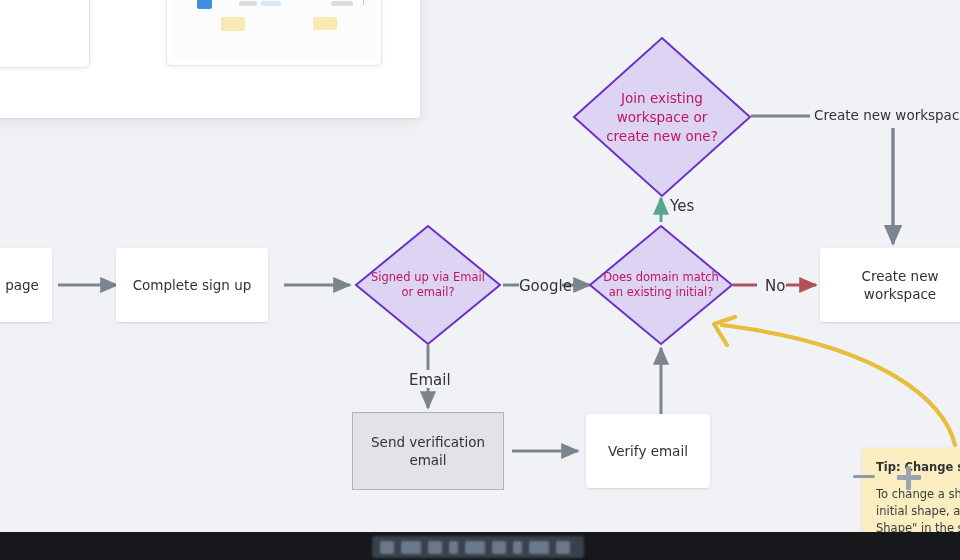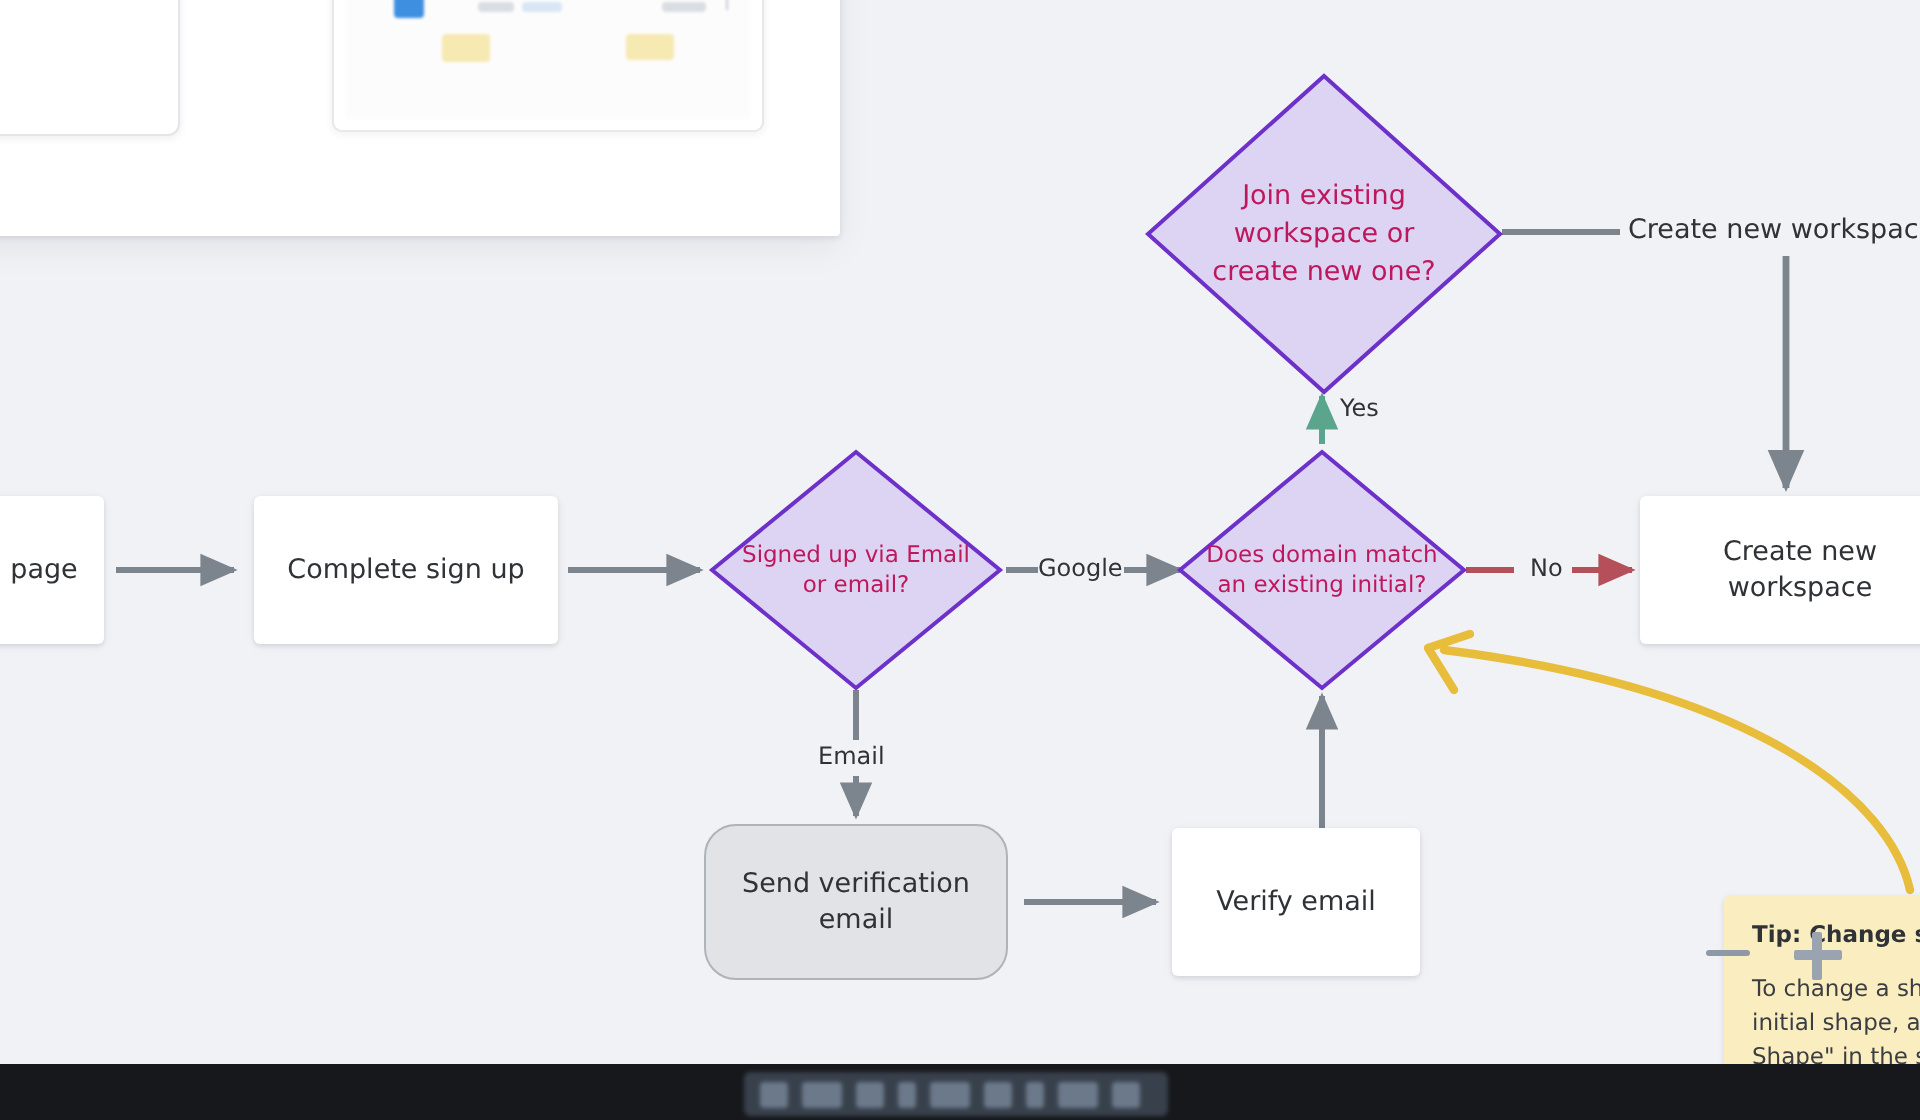--- a/index.html
+++ b/index.html
@@ -44,37 +44,37 @@
     position:absolute;box-sizing:border-box;
     display:flex;align-items:center;justify-content:center;text-align:center;
     color:#2f3337;font-size:13.5px;line-height:18px;
   }
   .rect{
     background:#ffffff;border-radius:3px;
     box-shadow:0 1px 2px rgba(16,24,40,.10),0 1px 6px rgba(16,24,40,.05);
     padding:6px 10px;
   }
   .rect.sel{
-    background:#e1e3e6;border:1.5px solid #aeb3b9;border-radius:16px;
+    background:#e1e3e6;border:1.5px solid #aeb3b9;border-radius:0;
     box-shadow:none;
   }
 
   .dwrap{position:absolute;}
   .dwrap svg{position:absolute;left:0;top:0;overflow:visible;}
   .dtext{
     position:absolute;inset:0;display:flex;align-items:center;justify-content:center;
     text-align:center;color:#be185d;font-size:11.5px;line-height:15px;
     padding:0 14px;box-sizing:border-box;pointer-events:none;
   }
   .dtext.big{font-size:13.5px;line-height:19px;padding:0 24px;}
 
   
   .conn{position:absolute;pointer-events:none;overflow:visible;}
   .edge-label{
-    position:absolute;font-size:12px;color:#2f3337;background:transparent;
+    position:absolute;font-size:15px;color:#2f3337;background:transparent;
     white-space:nowrap;
   }
   .edge-label.big{font-size:13.5px;}
 
   
   #tip-note{
     position:absolute;left:862px;top:448px;width:160px;height:104px;
     background:#faeec0;border-radius:3px;
     box-shadow:0 1px 3px rgba(16,24,40,.12);
     padding:12px 14px;box-sizing:border-box;overflow:hidden;
@@ -177,21 +177,21 @@
   <div class="edge-label" style="left:519px;top:277px;text-align:center;">Google</div>
   <div class="edge-label" style="left:409px;top:371px;">Email</div>
   <div class="edge-label" style="left:670px;top:197px;">Yes</div>
   <div class="edge-label" style="left:765px;top:277px;">No</div>
   <div class="edge-label big" style="left:814px;top:107px;">Create new workspace</div>
 
   <div class="node rect" style="left:-62px;top:248px;width:114px;height:74px;">
     <span style="margin-left:54px">page</span>
   </div>
 
-  <div class="node rect" style="left:127px;top:248px;width:152px;height:74px;">
+  <div class="node rect" style="left:116px;top:248px;width:152px;height:74px;">
     <span>Complete sign up</span>
   </div>
 
   <div class="dwrap" style="left:354px;top:224px;width:148px;height:122px;">
     <svg width="148" height="122">
       <polygon points="74,2 146,61 74,120 2,61" fill="#ddd3f2" stroke="#6d30c9" stroke-width="2"></polygon>
     </svg>
     <div class="dtext">Signed up via Email or email?</div>
   </div>
 

